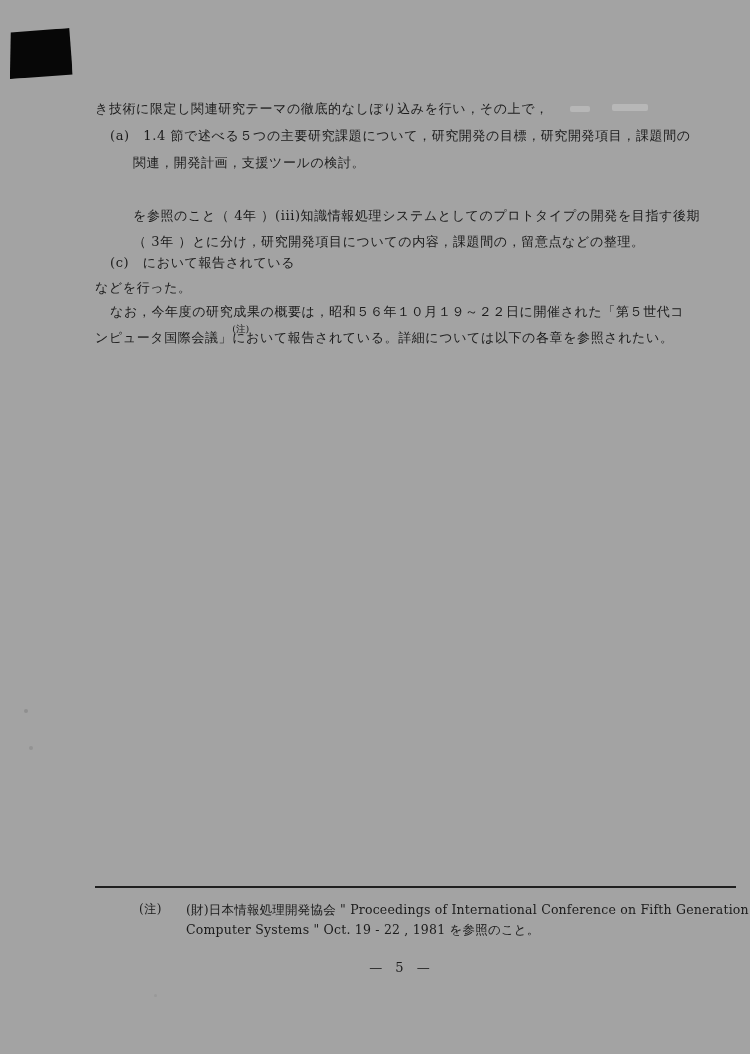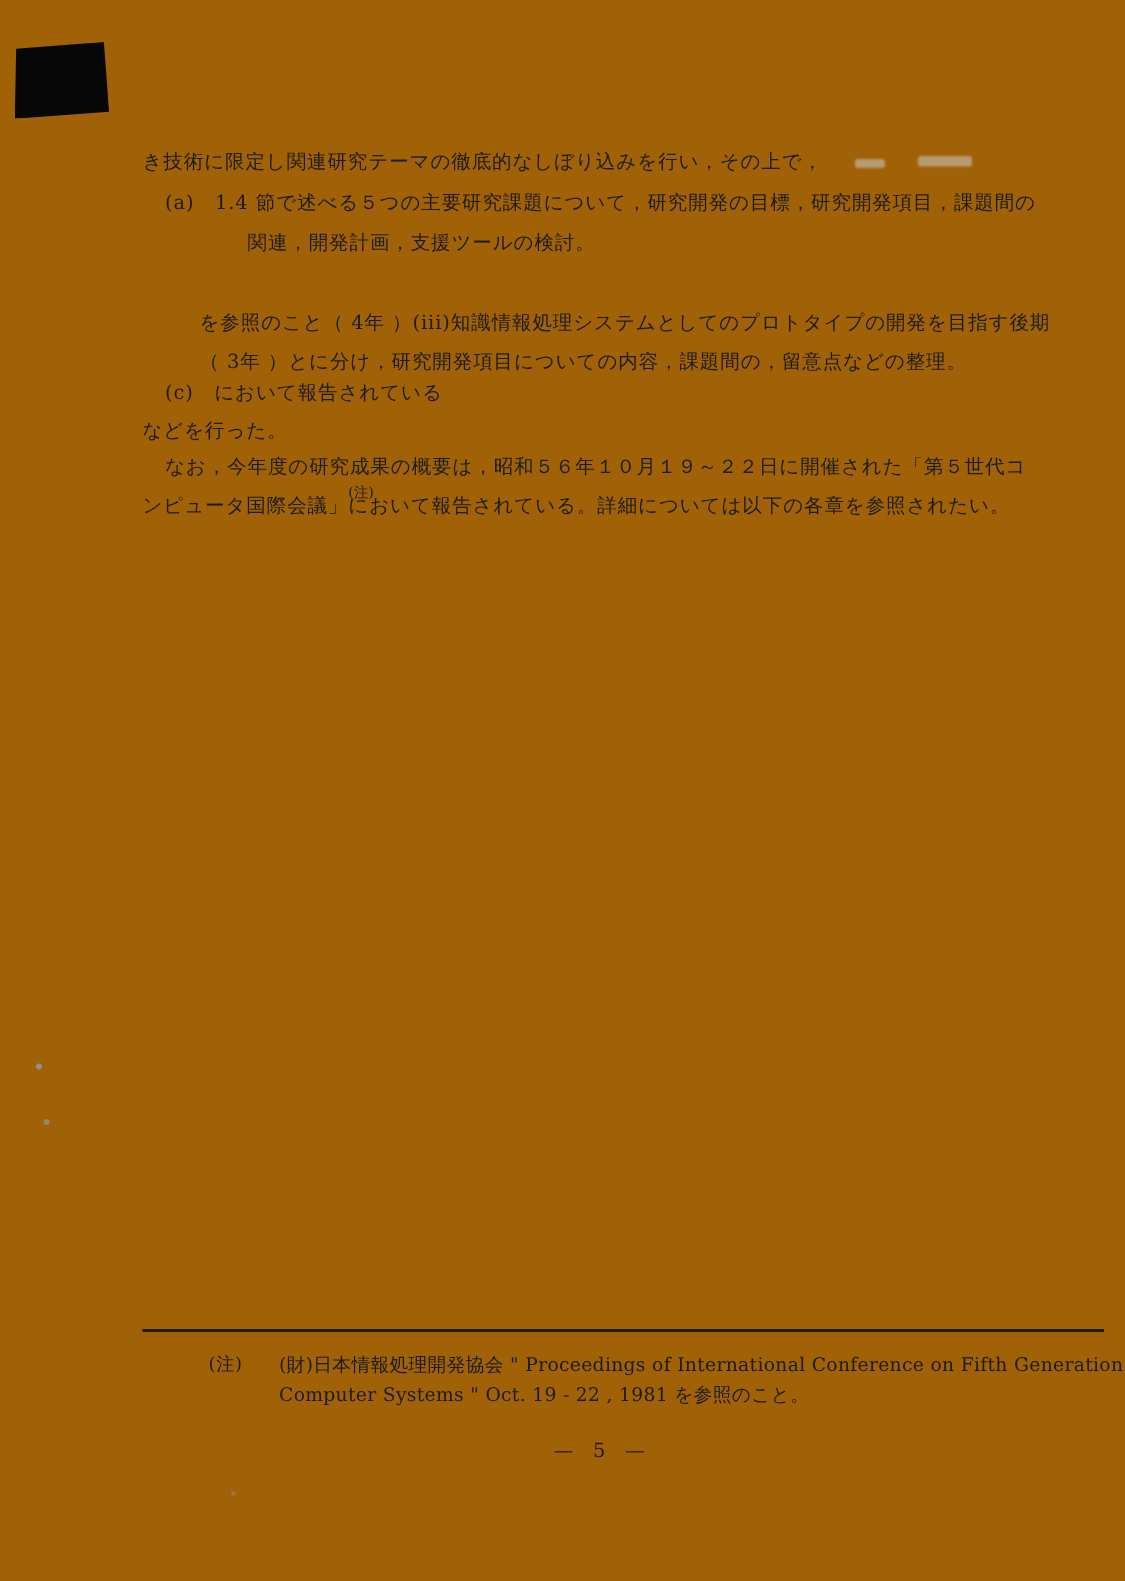--- a/index.html
+++ b/index.html
@@ -1,19 +1,19 @@
 <!DOCTYPE html>
 <html><head>
 <meta charset="utf-8">
 <style>
   html,body{margin:0;padding:0;background:#e8e8e8;}
   .page{
     position:relative;
     width:750px;height:1054px;
-    background:#a16207;
+    background:#a3a3a3;
     overflow:hidden;
     font-family:"DejaVu Serif","Liberation Serif",serif;
     color:#1b1b1b;
   }
   
   .corner-artifact{
     position:absolute;left:9px;top:29px;width:63px;height:49px;
     background:#070707;
     transform:rotate(-2deg);
     clip-path:polygon(4% 5%, 97% 0%, 100% 95%, 0% 100%);
@@ -25,21 +25,21 @@
   .speck.p1{left:24px;top:709px;width:4px;height:4px;}
   .speck.p2{left:29px;top:746px;width:4px;height:4px;opacity:.8;}
   .speck.p3{left:154px;top:994px;width:3px;height:3px;opacity:.5;}
   
   .ln{
     position:absolute;white-space:nowrap;
     font-size:13px;line-height:15px;letter-spacing:.6px;
   }
   .ln0{top:101px;left:95px;}
   .ln1{top:128px;left:110px;}
-  .ln2{top:155px;left:133px;margin-left:32px;}
+  .ln2{top:155px;left:133px;}
   .ln3{top:181px;left:110px;}
   .ln4{top:208px;left:133px;}
   .ln5{top:234px;left:133px;}
   .ln6{top:255px;left:110px;}
   .ln7{top:280px;left:95px;}
   .ln8{top:304px;left:110px;}
   .ln9{top:330px;left:95px;}
   .sup-note{
     display:inline-block;width:0;overflow:visible;
     font-size:9.5px;letter-spacing:0;

